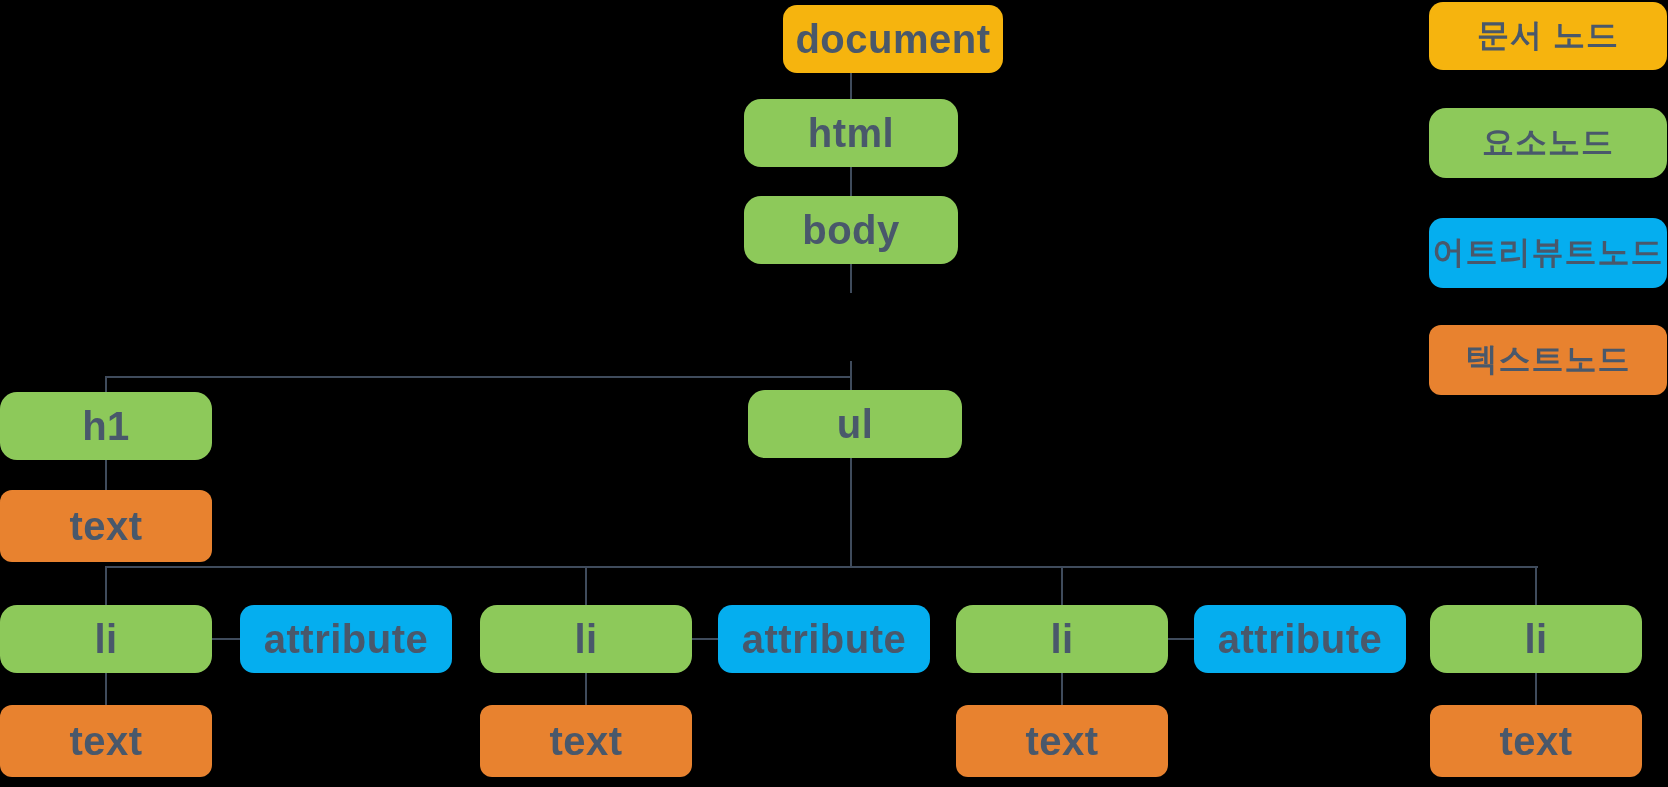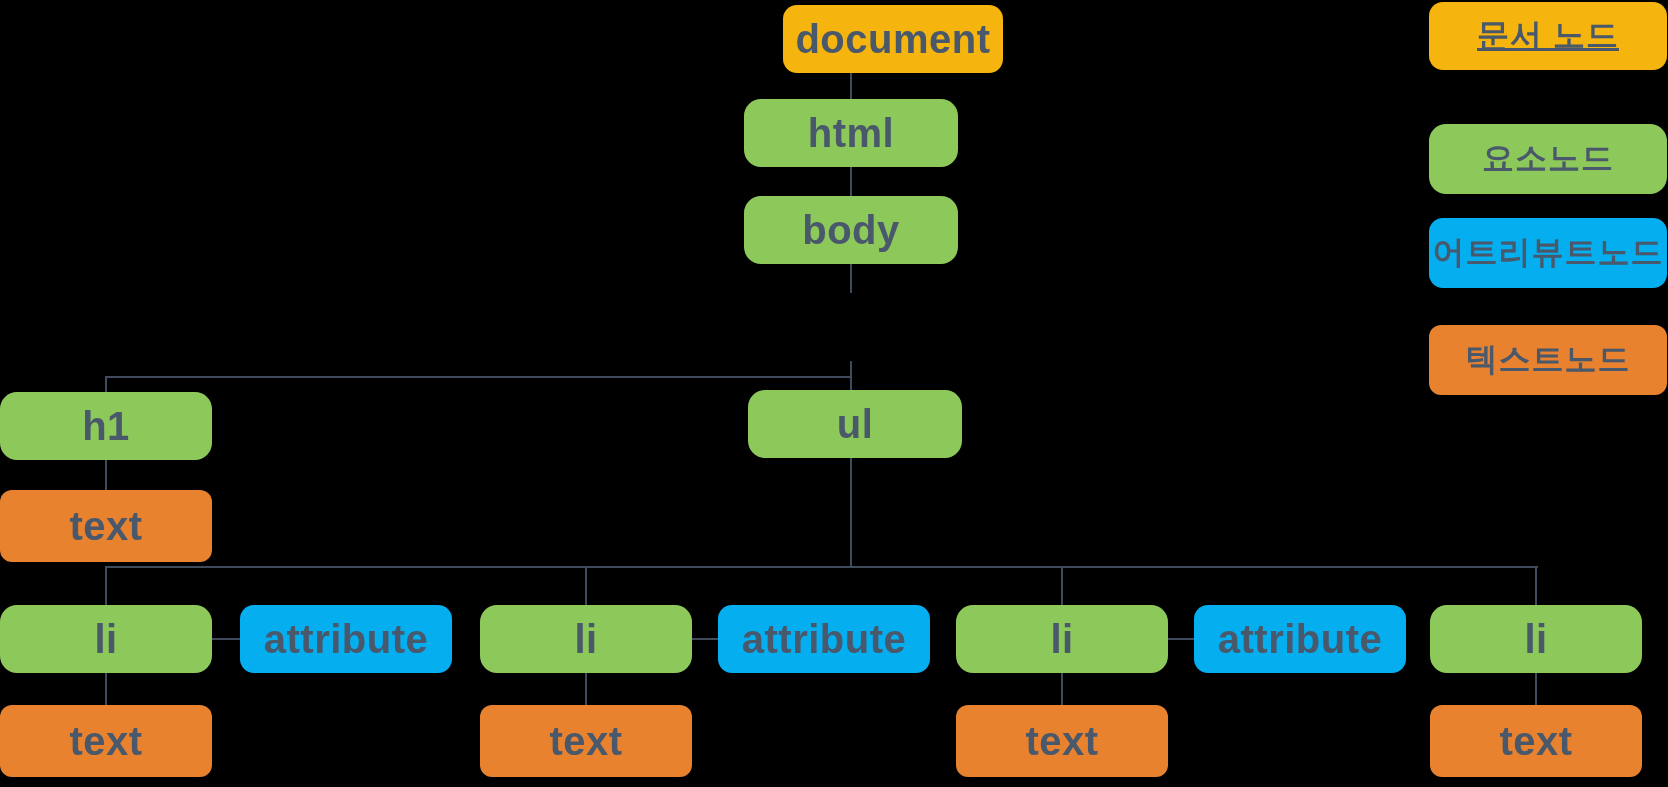--- a/index.html
+++ b/index.html
@@ -82,18 +82,18 @@
   <div class="node n-attr" style="left:718px;  top:605px; width:212px; height:68px;">attribute</div>
   <div class="node n-el" style="left:956px;  top:605px; width:212px; height:68px;">li</div>
   <div class="node n-attr" style="left:1194px; top:605px; width:212px; height:68px;">attribute</div>
   <div class="node n-el" style="left:1430px; top:605px; width:212px; height:68px;">li</div>
 
   <div class="node n-txt" style="left:0px;    top:705px; width:212px; height:72px;">text</div>
   <div class="node n-txt" style="left:480px;  top:705px; width:212px; height:72px;">text</div>
   <div class="node n-txt" style="left:956px;  top:705px; width:212px; height:72px;">text</div>
   <div class="node n-txt" style="left:1430px; top:705px; width:212px; height:72px;">text</div>
 
-  <div class="node n-doc korean" style="left:1429px; top:2px;   width:238px; height:68px;text-decoration:underline;">문서 노드</div>
-  <div class="node n-el korean" style="left:1429px; top:124px; width:238px; height:70px;">요소노드</div>
+  <div class="node n-doc korean" style="left:1429px; top:2px;   width:238px; height:68px;">문서 노드</div>
+  <div class="node n-el korean" style="left:1429px; top:108px; width:238px; height:70px;">요소노드</div>
   <div class="node n-attr korean" style="left:1429px; top:218px; width:238px; height:70px;">어트리뷰트노드</div>
   <div class="node n-txt korean" style="left:1429px; top:325px; width:238px; height:70px;">텍스트노드</div>
 
 </div>
 
 </body></html>

